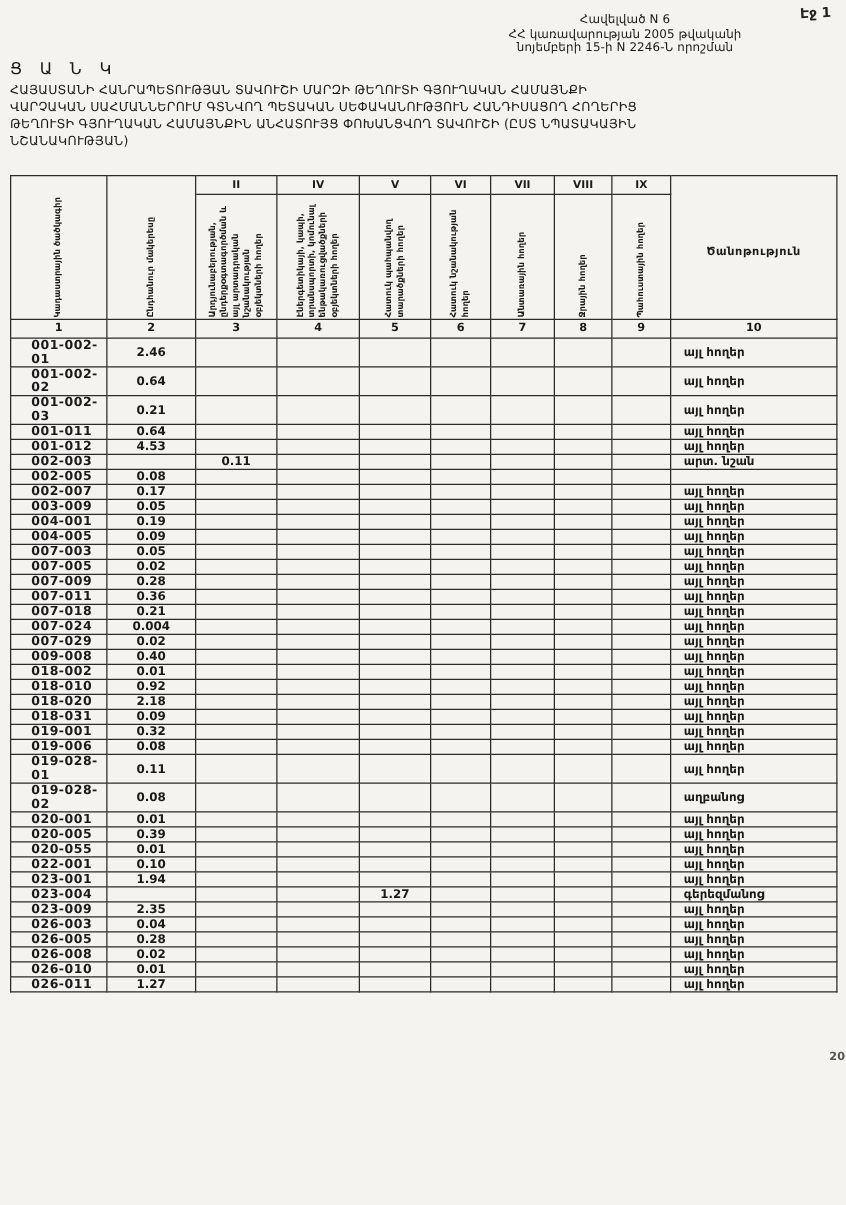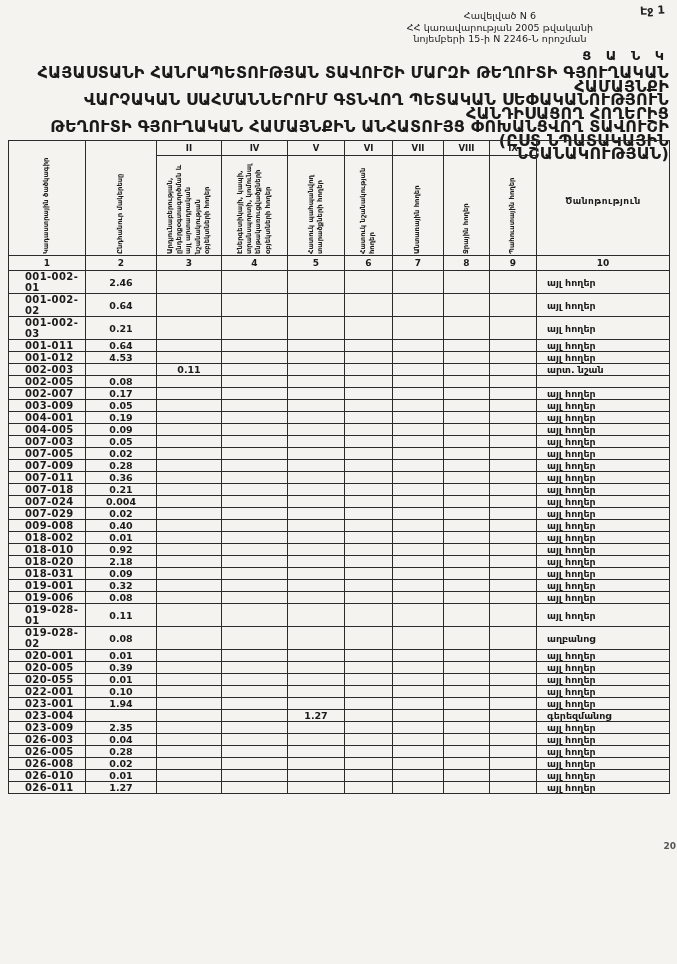--- a/index.html
+++ b/index.html
@@ -19,24 +19,24 @@
     font-size: 11px; font-weight: bold; transform: rotate(-3deg);
     color: #222;
   }
   .header-block {
     position: absolute; top: 10px; left: 340px; width: 320px;
     text-align: center; font-weight: normal;
     font-size: 9.5px; line-height: 11.5px; letter-spacing: 0.1px;
   }
   .title-block {
     position: absolute; top: 48px; left: 8px; width: 661px;
-    text-align: right; font-weight: bold;
+    text-align: left; font-weight: normal;
   }
   .title-main { font-size: 13px; letter-spacing: 5px; margin-bottom: 3px; }
-  .title-line { font-size: 16px; line-height: 13.5px; letter-spacing: 0.2px; }
+  .title-line { font-size: 10px; line-height: 13.5px; letter-spacing: 0.2px; }
 
   table.doc-table {
     position: absolute; top: 140px; left: 8px;
     width: 661px; height: 605px;
     border-collapse: collapse; table-layout: fixed;
     background: transparent;
   }
   .doc-table th, .doc-table td {
     border: 1px solid #2b2b2b;
     padding: 0 2px;

